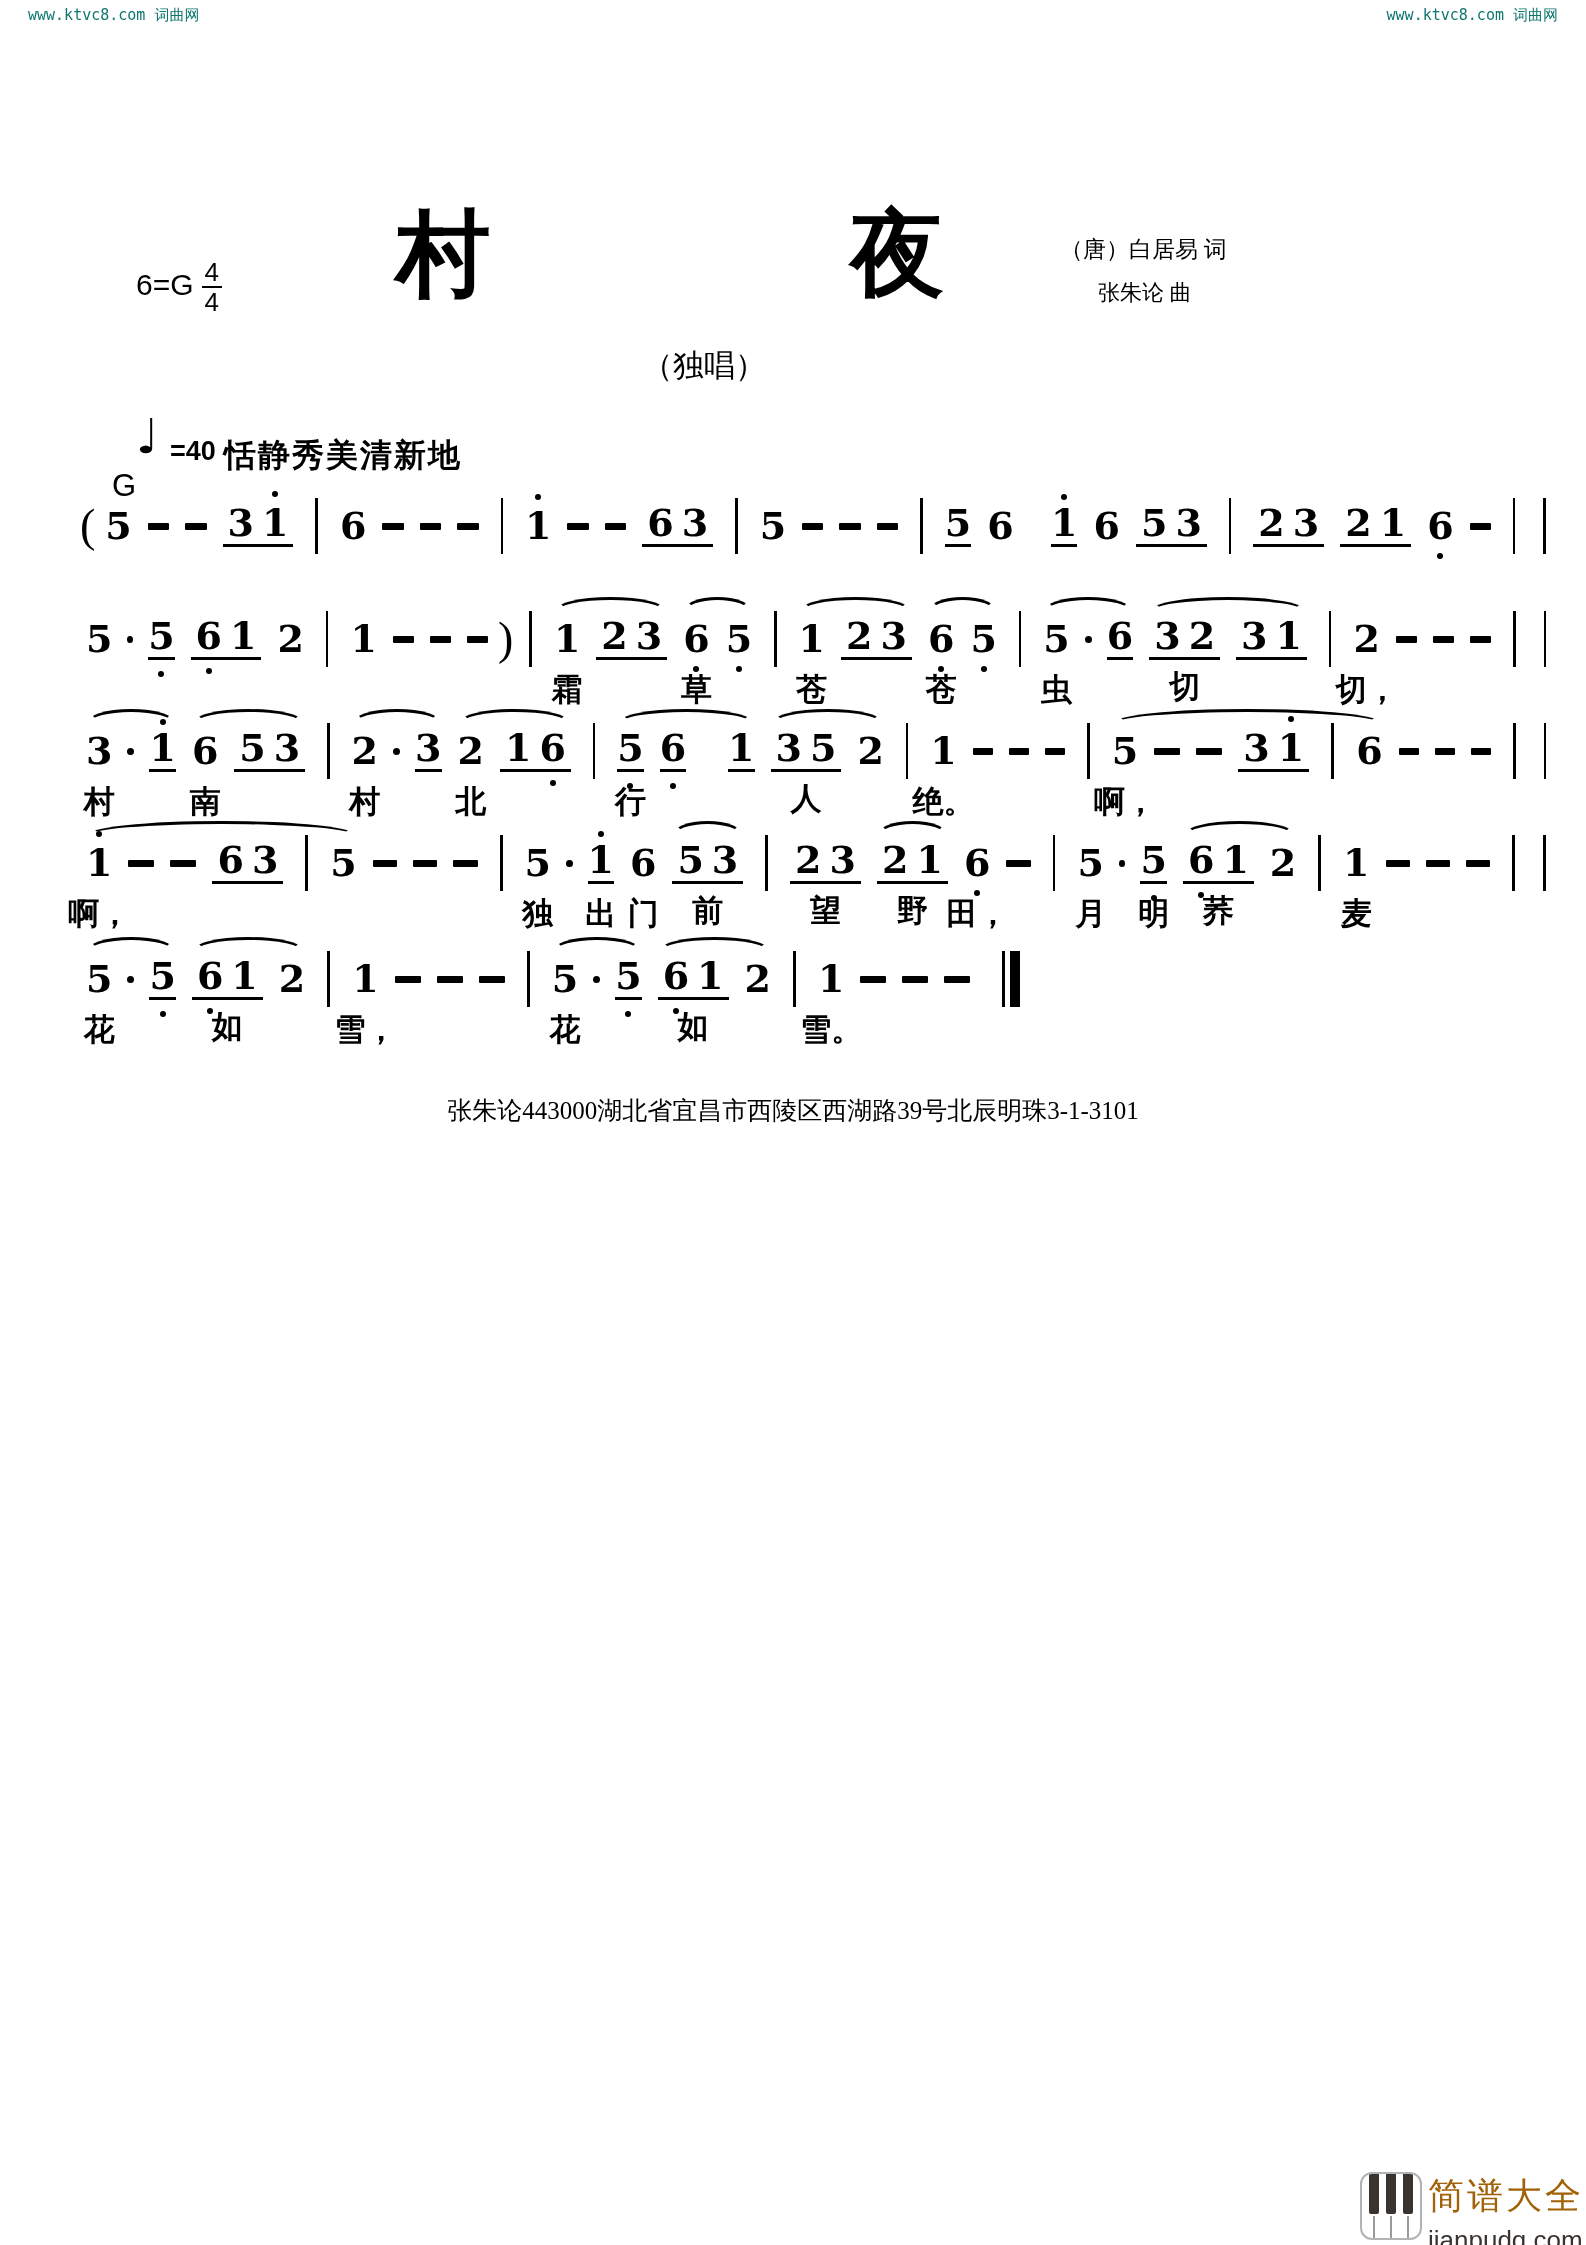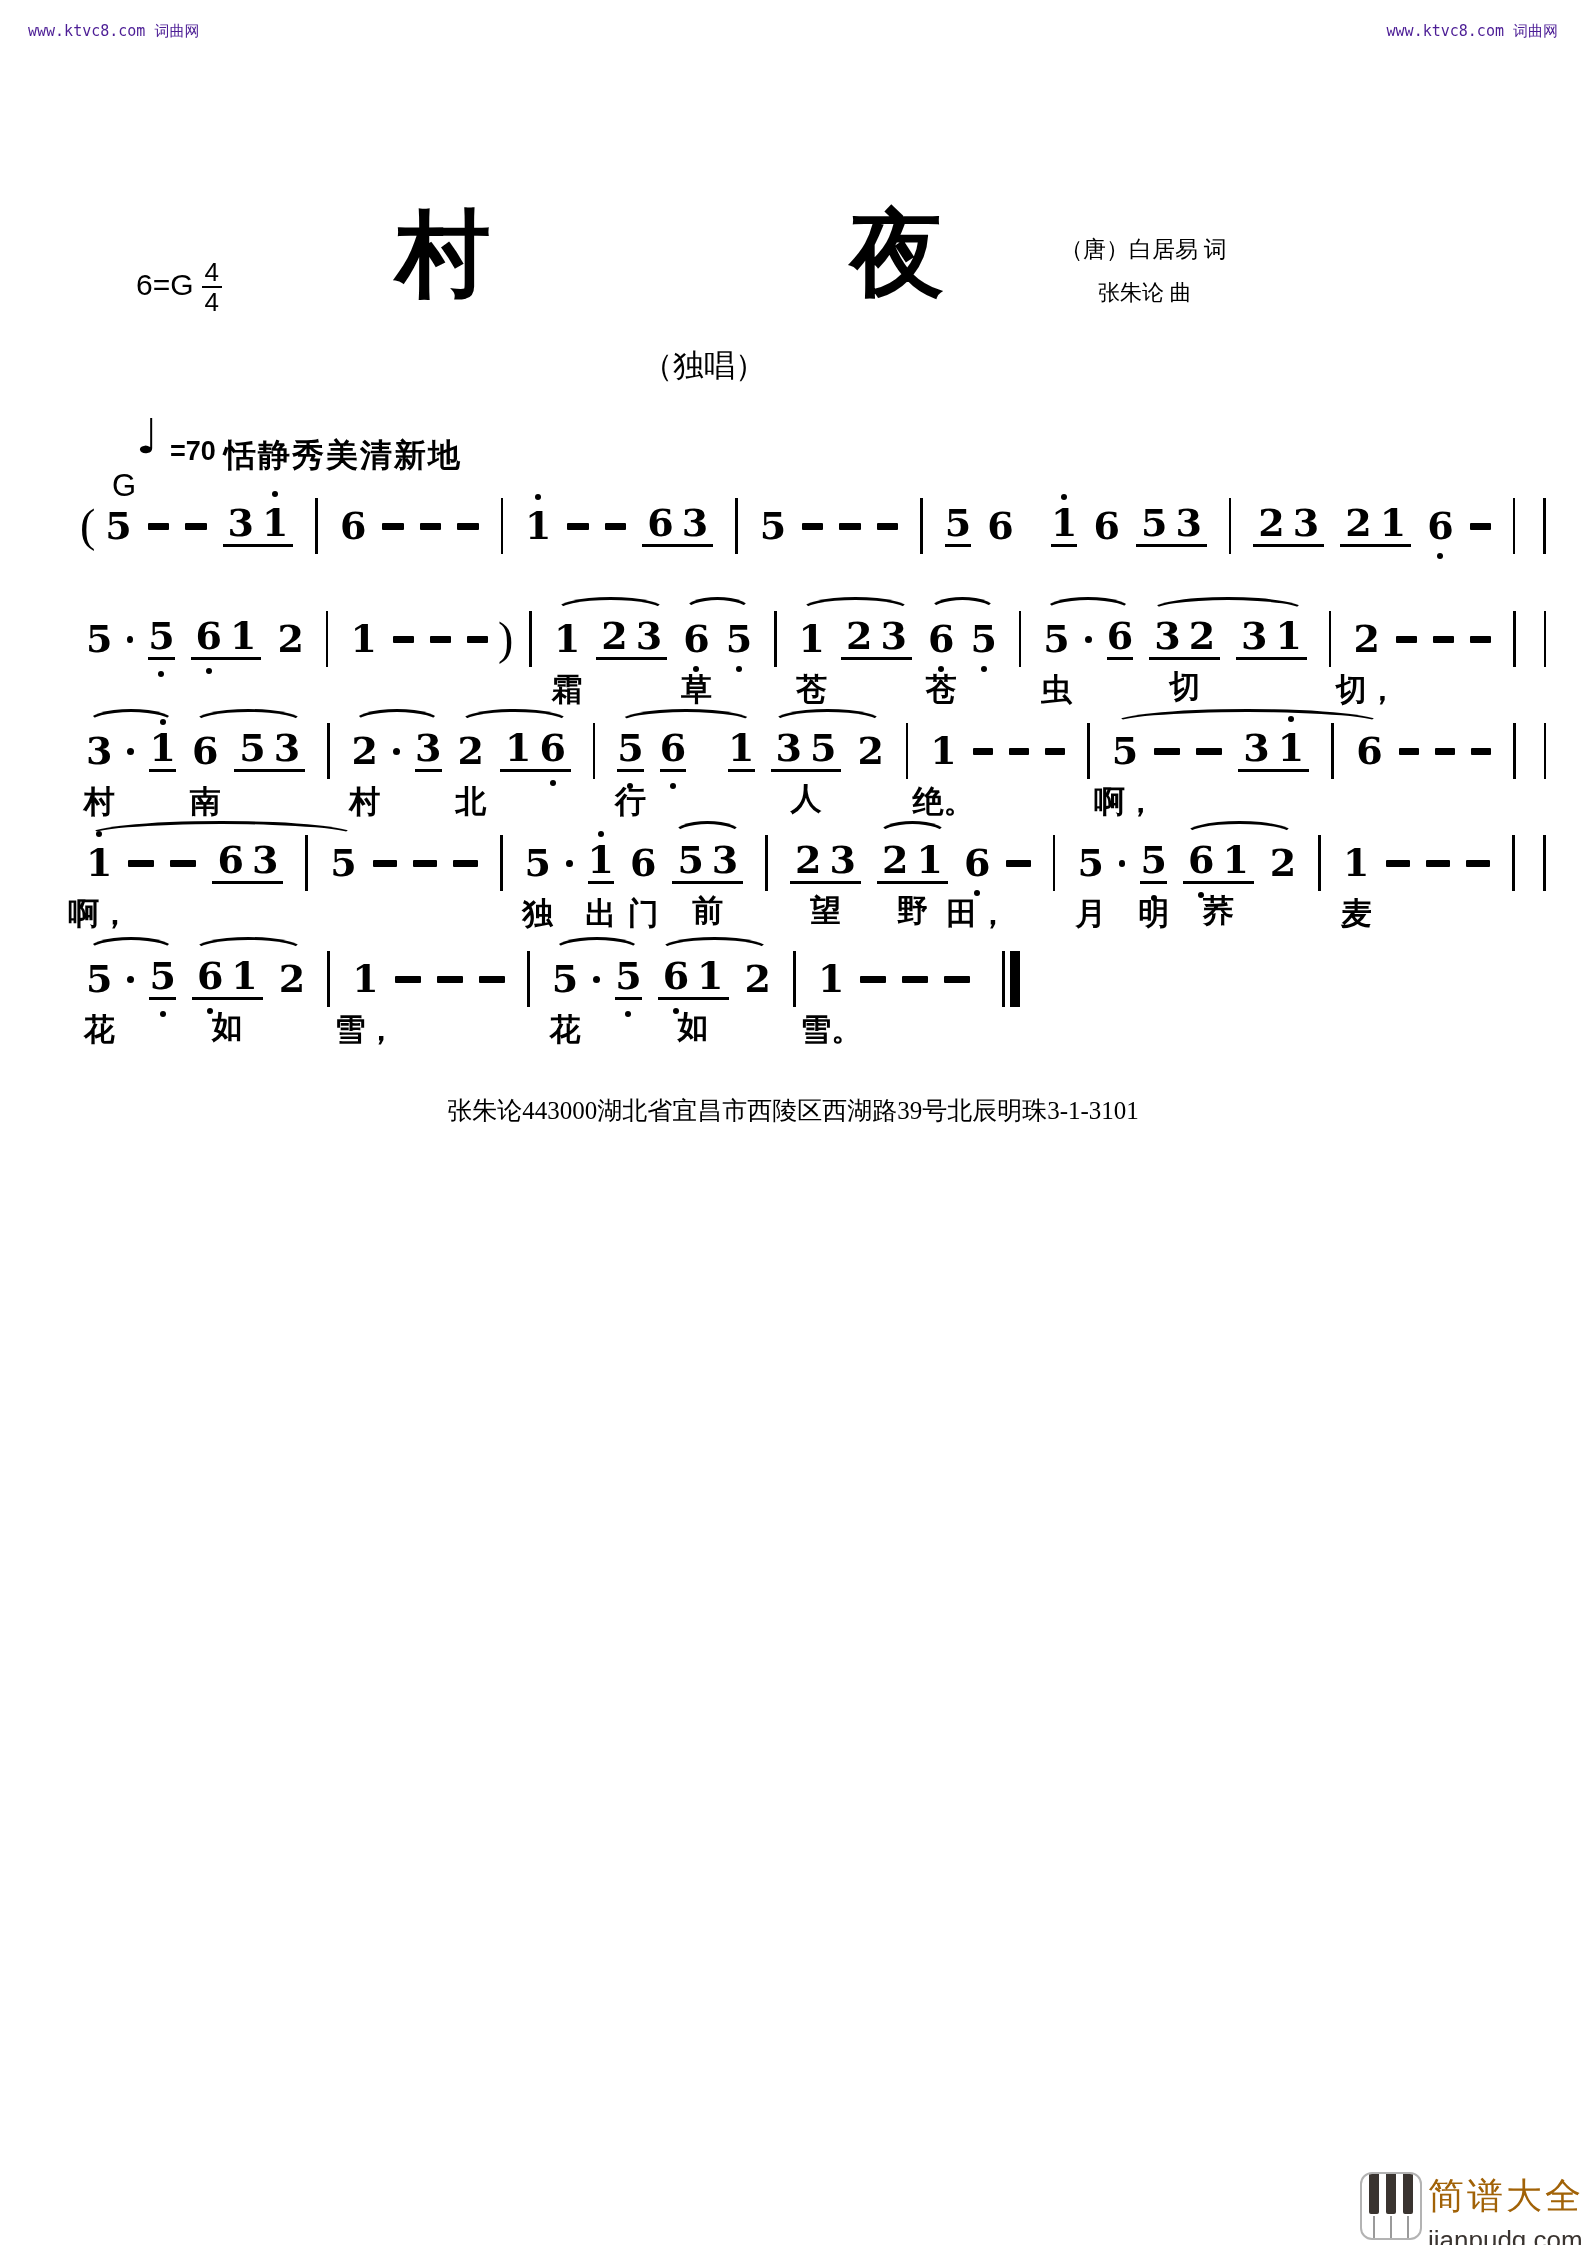--- a/index.html
+++ b/index.html
@@ -1,19 +1,19 @@
 <!DOCTYPE html>
 <html><head>
 <meta charset="utf-8">
 <style>
   html,body{margin:0;padding:0;background:#fff;}
   #page{position:relative;width:1586px;height:2245px;background:#fff;overflow:hidden;
         font-family:"Liberation Serif",serif;color:#000;}
   .abs{position:absolute;}
-  .wm{font:15px "DejaVu Sans Mono",monospace;color:#4c1d95;margin-top:16px;}
+  .wm{font:15px "DejaVu Sans Mono",monospace;color:#0f766e;}
   #wm-left{left:28px;top:6px;}
   #wm-right{right:28px;top:6px;}
   
   #keysig{left:136px;top:256px;display:flex;align-items:center;font:30px "Liberation Sans",sans-serif;}
   #timesig{display:inline-flex;flex-direction:column;align-items:center;margin-left:8px;
            font:26px "Liberation Sans",sans-serif;line-height:28px;transform:translateY(2px);}
   #timesig .tnum{padding:0 3px;}
   #timesig .tnum:first-child{border-bottom:2px solid #000;}
   .titlechar{font-size:94px;font-weight:700;line-height:96px;}
   #title1{left:396px;top:206px;}
@@ -81,21 +81,21 @@
     </span>
   </div>
 
   <div id="title1" class="abs titlechar">村</div>
   <div id="title2" class="abs titlechar">夜</div>
   <div id="subtitle" class="abs">（独唱）</div>
   <div id="lyricist" class="abs">（唐）白居易 词</div>
   <div id="composer" class="abs">张朱论 曲</div>
 
   <div id="tempo-note" class="abs">♩</div>
-  <div id="tempo-bpm" class="abs">=70</div>
+  <div id="tempo-bpm" class="abs">=40</div>
   <div id="tempo-expr" class="abs">恬静秀美清新地</div>
   <div id="key-letter" class="abs">G</div>
 
   <div id="score">
       <div class="sysline" style="top: 505px;">
         <span class="paren">(</span>
         <span class="note">
           <span class="digit">5</span>
         </span>
         <span class="dash"></span>

